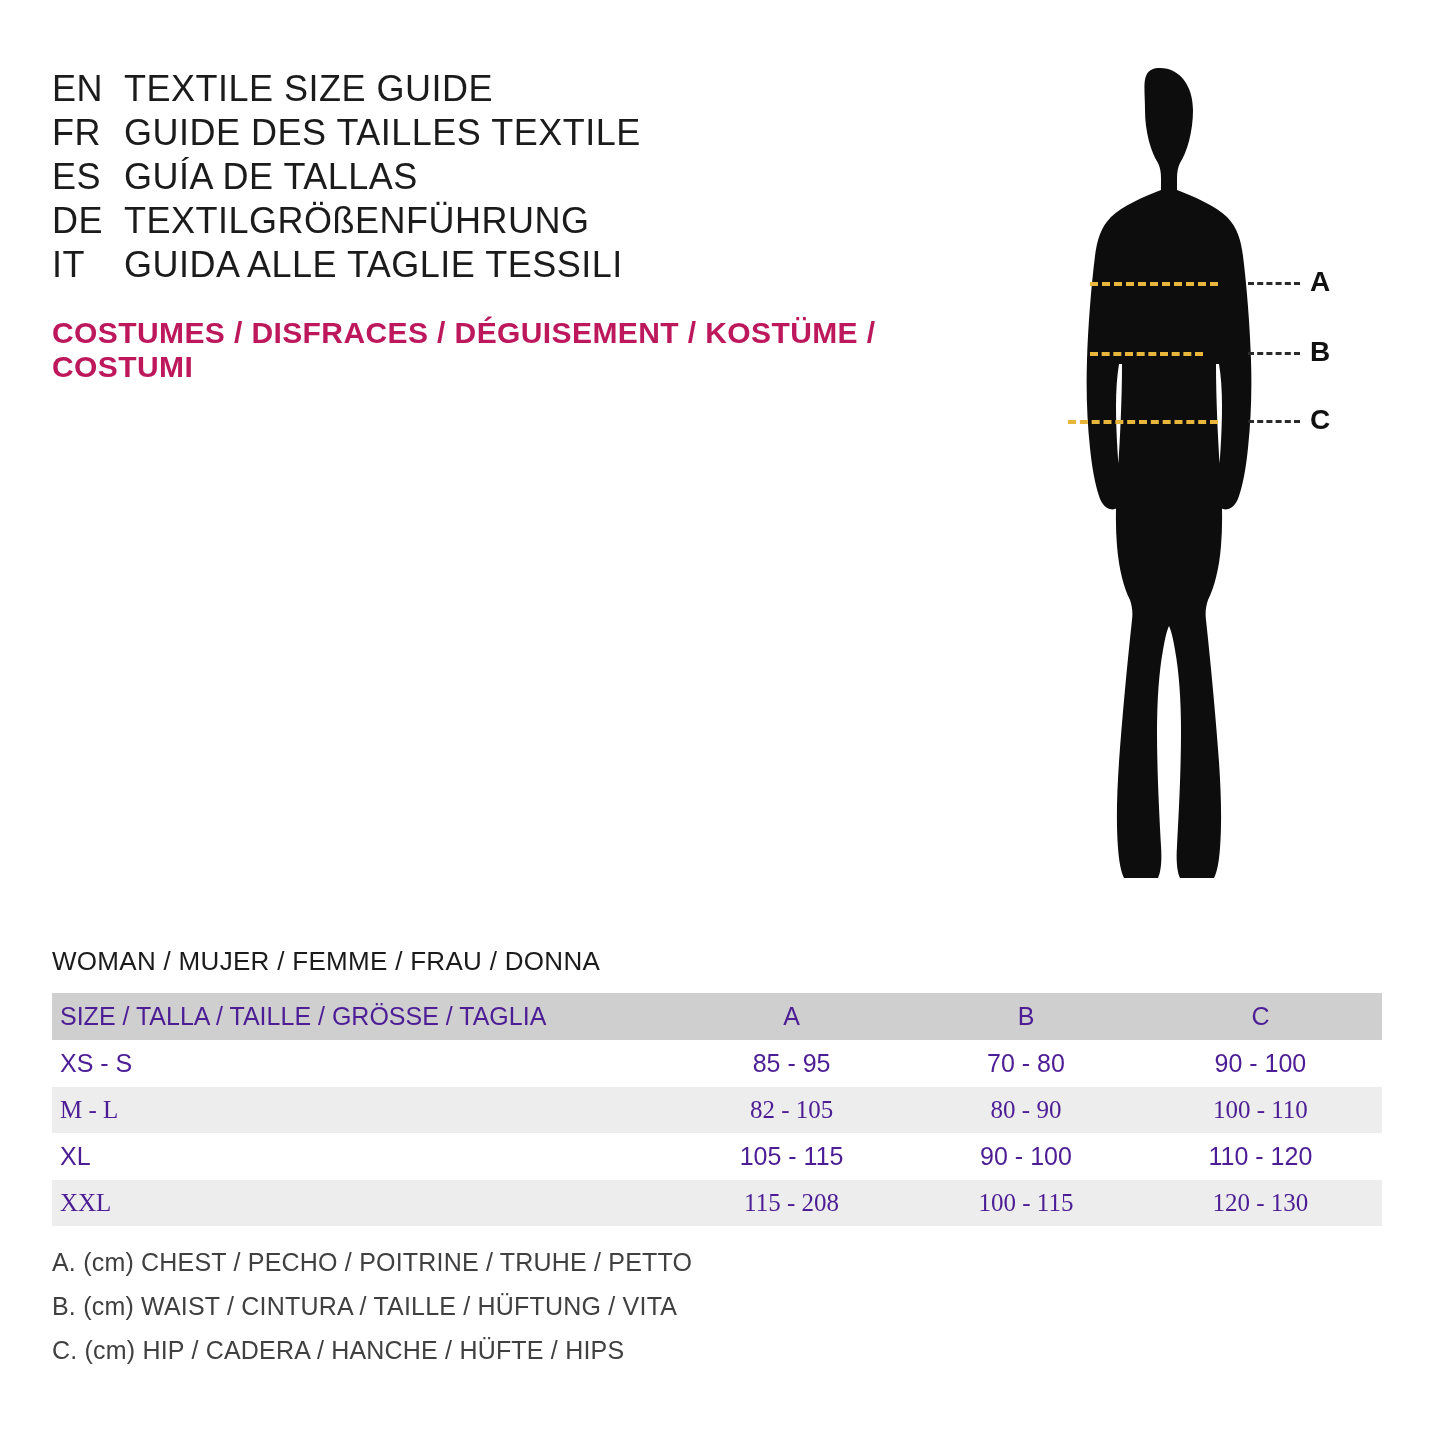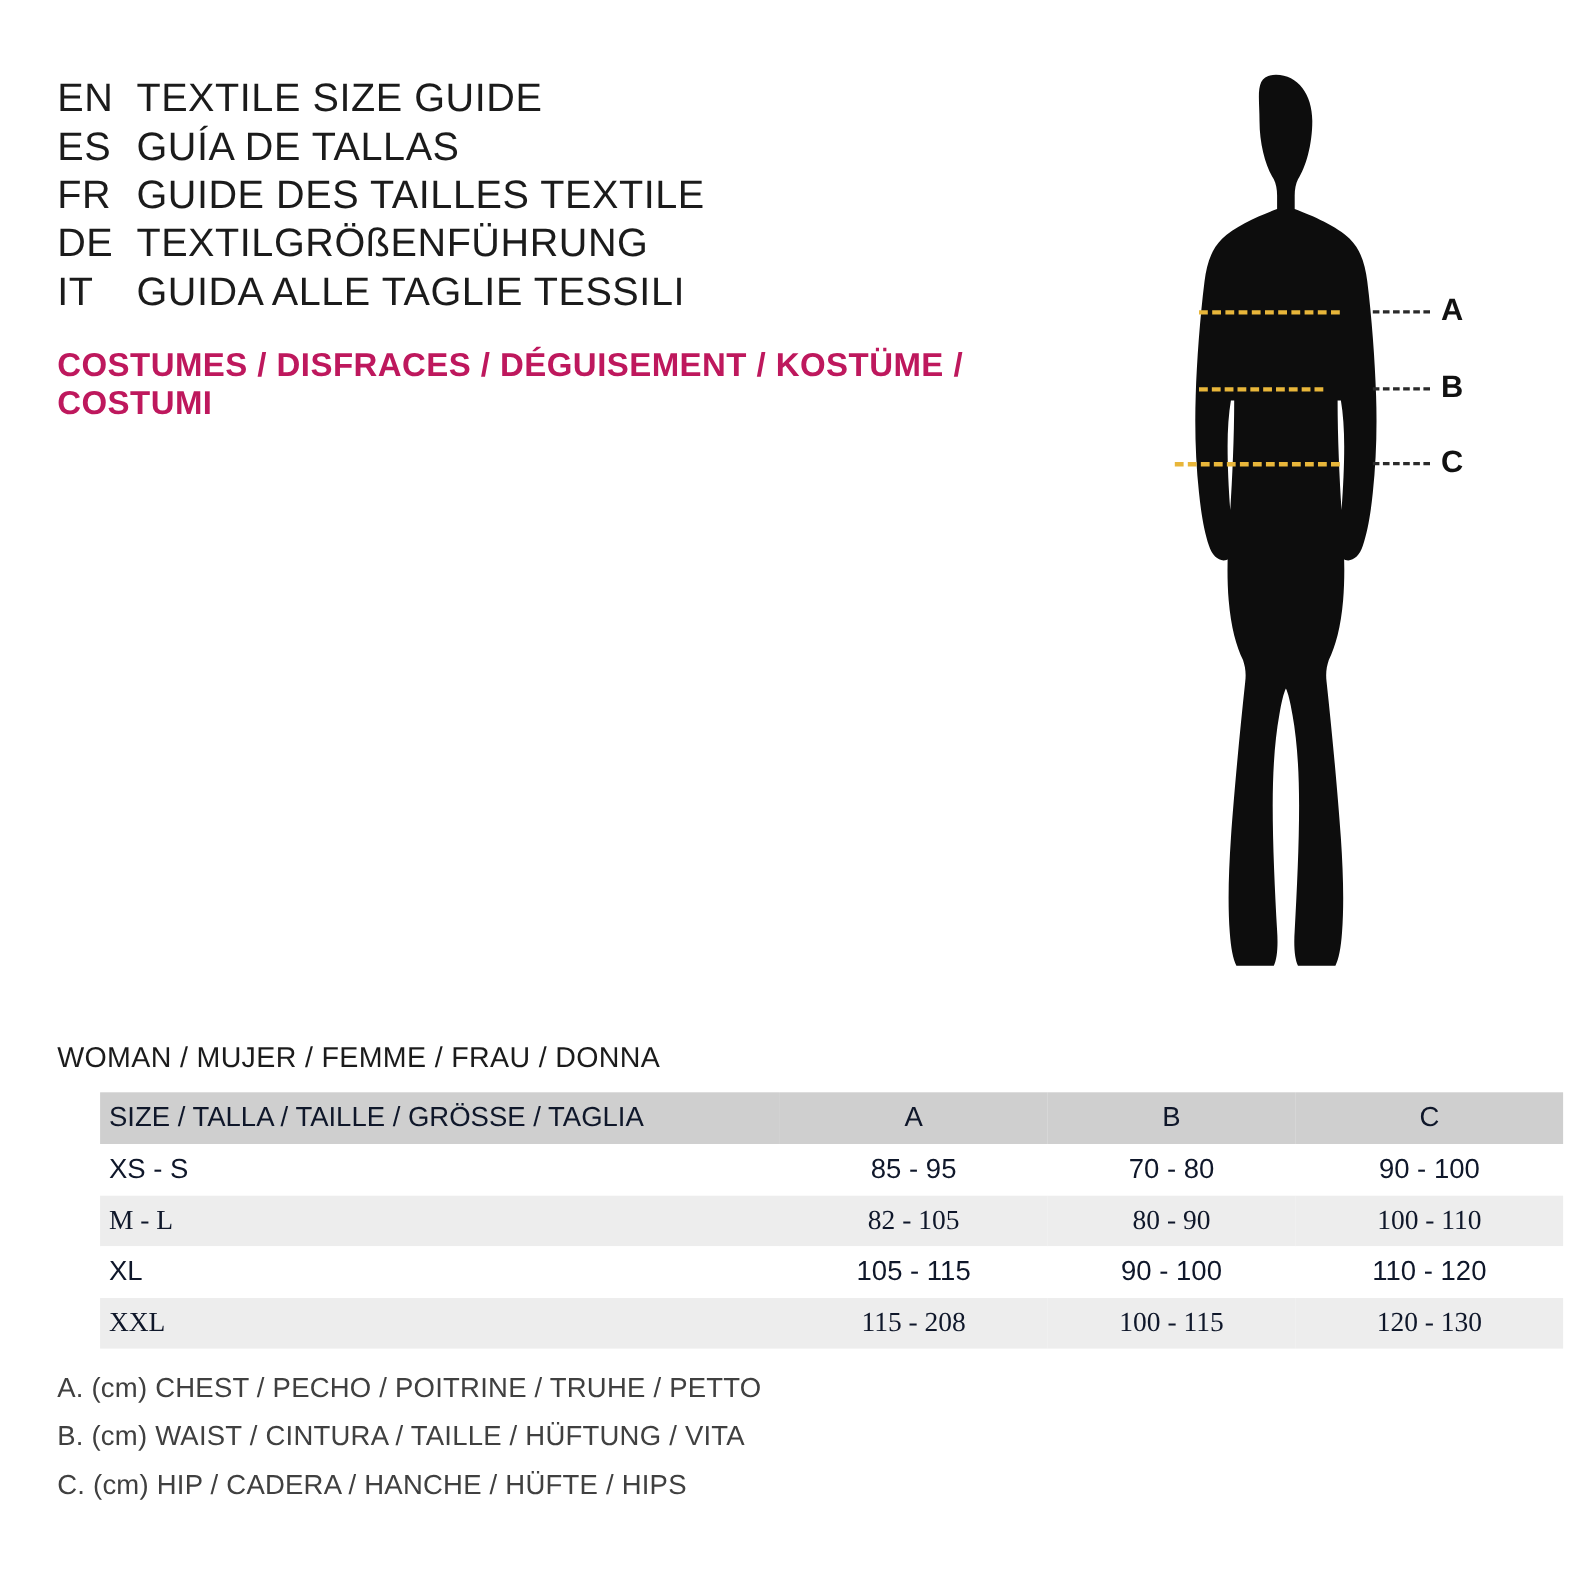--- a/index.html
+++ b/index.html
@@ -90,22 +90,21 @@
   .table-caption {
     font-size: 26px;
     letter-spacing: 0.3px;
     color: #1b1b1b;
     margin-bottom: 16px;
   }
   table.size-table {
     border-collapse: collapse;
     width: 1330px;
     font-size: 25px;
-    color: #0f172a;
-    margin-left: 39px;
+    color: #4c1d95;
   }
   table.size-table th,
   table.size-table td {
     padding: 9px 10px;
     font-weight: normal;
     text-align: center;
   }
   table.size-table th.label-col,
   table.size-table td.label-col {
     text-align: left;
@@ -139,26 +138,26 @@
 </style>
 </head>
 <body>
 
 <div class="header-block">
   <div class="lang-row">
     <span class="lang-code">EN</span>
     <span class="lang-text">TEXTILE SIZE GUIDE</span>
   </div>
   <div class="lang-row">
+    <span class="lang-code">FR</span>
+    <span class="lang-text">GUIDE DES TAILLES TEXTILE</span>
+  </div>
+  <div class="lang-row">
     <span class="lang-code">ES</span>
     <span class="lang-text">GUÍA DE TALLAS</span>
-  </div>
-  <div class="lang-row">
-    <span class="lang-code">FR</span>
-    <span class="lang-text">GUIDE DES TAILLES TEXTILE</span>
   </div>
   <div class="lang-row">
     <span class="lang-code">DE</span>
     <span class="lang-text">TEXTILGRÖßENFÜHRUNG</span>
   </div>
   <div class="lang-row">
     <span class="lang-code">IT</span>
     <span class="lang-text">GUIDA ALLE TAGLIE TESSILI</span>
   </div>
   <div class="costumes-line">COSTUMES / DISFRACES / DÉGUISEMENT / KOSTÜME / COSTUMI</div>

